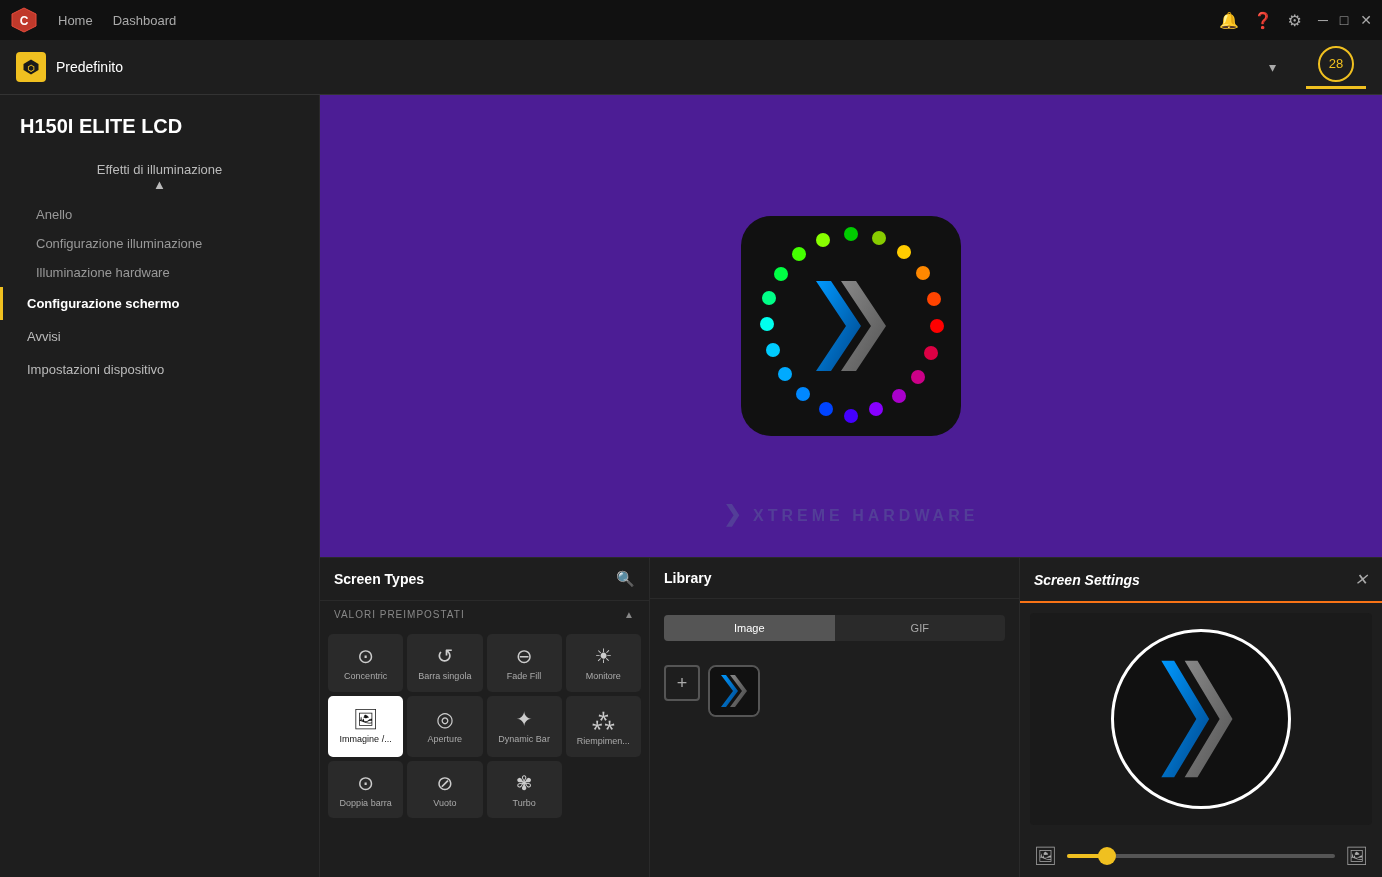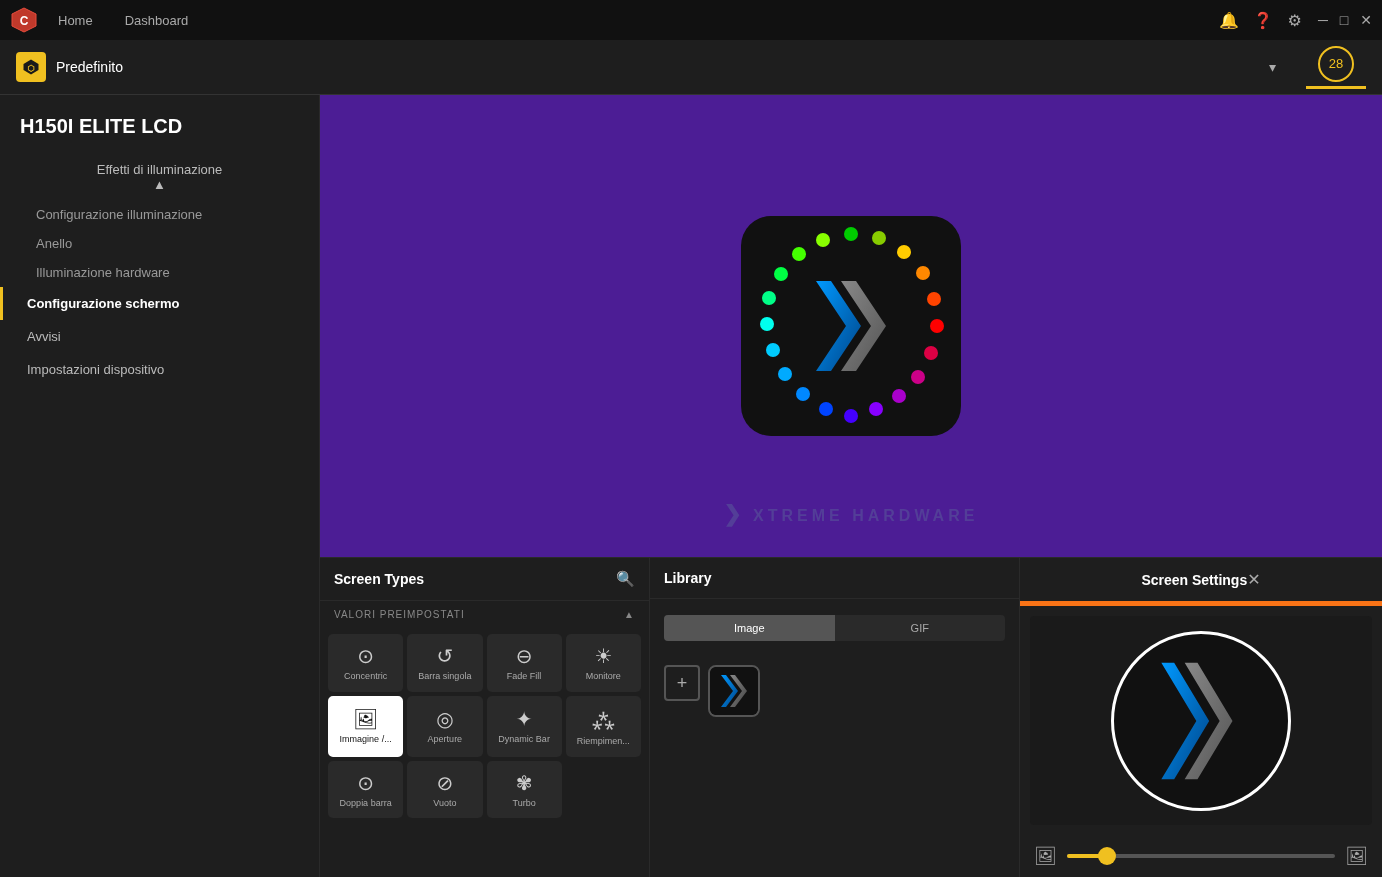--- a/index.html
+++ b/index.html
@@ -21,21 +21,21 @@
       align-items: center;
       padding: 0 10px;
     }
     .titlebar-logo {
       width: 28px;
       height: 28px;
       margin-right: 20px;
     }
     .titlebar-nav {
       display: flex;
-      gap: 32px;
+      gap: 20px;
       flex: 1;
     }
     .titlebar-nav span {
       font-size: 13px;
       color: #aaa;
       cursor: pointer;
     }
     .titlebar-actions {
       display: flex;
       gap: 14px;
@@ -361,23 +361,24 @@
     
     .screen-settings-panel {
       flex: 1;
       background: #1e1e1e;
       display: flex;
       flex-direction: column;
     }
     .ss-header {
       display: flex;
       align-items: center;
-      justify-content: center;
+      justify-content: space-between;
       padding: 12px 14px;
-      border-bottom: 5px solid #f97316;
+      border-bottom: 2px solid #f97316;
+      font-style: italic;
     }
     .ss-title {
       font-size: 14px;
       font-weight: 600;
       color: #fff;
     }
     .ss-close {
       color: #aaa;
       cursor: pointer;
       font-size: 16px;
@@ -479,22 +480,22 @@
 <div class="main">
 
   <div class="sidebar">
     <div class="sidebar-title">H150I ELITE LCD</div>
 
     <div class="sidebar-section">
       <span>Effetti di illuminazione</span>
       <span>▲</span>
     </div>
 
+    <div class="sidebar-subitem">Anello</div>
     <div class="sidebar-subitem">Configurazione illuminazione</div>
-    <div class="sidebar-subitem">Anello</div>
     <div class="sidebar-subitem">Illuminazione hardware</div>
 
     <div class="sidebar-item active">Configurazione schermo</div>
     <div class="sidebar-item">Avvisi</div>
     <div class="sidebar-item">Impostazioni dispositivo</div>
   </div>
 
   <div class="content">
 
     <div class="preview-area">

